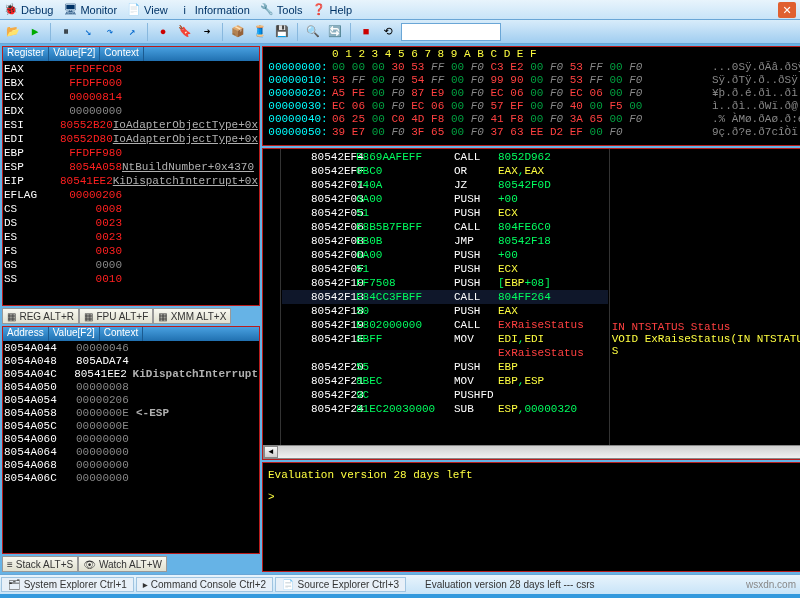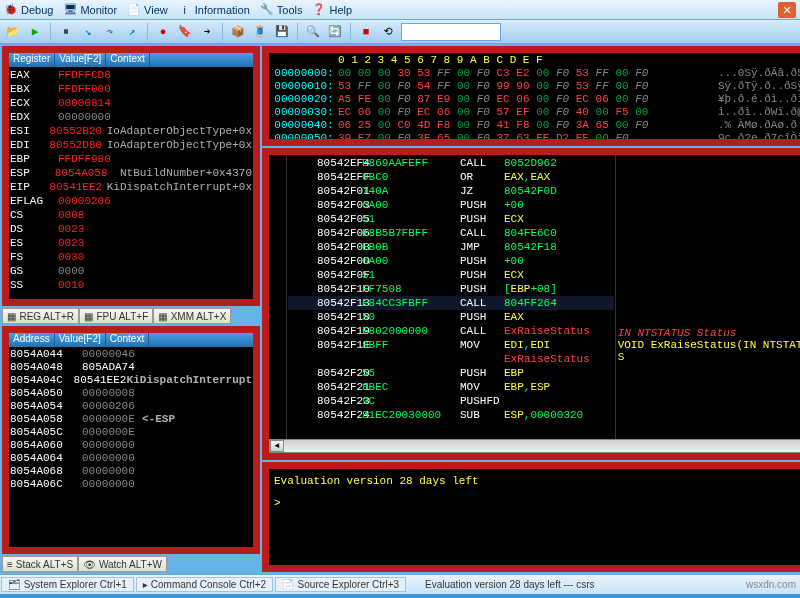--- a/index.html
+++ b/index.html
@@ -51,36 +51,36 @@
     background: #fff; border: 1px solid #6aa6d6;
   }
   .workspace {
     display: flex; height: 530px;
     background: #66b3e6;
     padding: 2px; gap: 2px;
   }
   .leftcol { width: 258px; display: flex; flex-direction: column; gap: 2px; }
   .rightcol { flex: 1; display: flex; flex-direction: column; gap: 2px; }
   .panel {
-    background: #000; border: 7px solid #b91c1c;
+    background: #000; border: 1px solid #b91c1c;
     display: flex; flex-direction: column;
   }
   .phdr {
     background: linear-gradient(#48a0e0, #2070b0);
     color: #fff; font-family: Tahoma, sans-serif;
     font-size: 10px; height: 14px; display: flex;
   }
   .phdr span { border-right: 1px solid #1a5a90; padding: 0 4px; }
   .pbody { flex: 1; overflow: hidden; padding: 1px; }
   .reg-row { display: flex; line-height: 14px; white-space: pre; }
   .rname { color: #fff; width: 48px; }
   .rval.red { color: #ff2020; }
   .rval.gray { color: #888; }
-  .rval { width: 70px; }
-  .rctx { color: #b0b0b0; }
+  .rval { width: 70px; text-align: right; }
+  .rctx { color: #b0b0b0; text-decoration: underline; }
   .tabbtn {
     background: linear-gradient(#f8f8f0, #e0e0d0);
     border: 1px solid #999; color: #333;
     font-family: Tahoma, sans-serif; font-size: 10px;
     padding: 1px 4px; display: inline-flex; align-items: center;
     cursor: pointer;
   }
   .tabbtn .ticn { margin-right: 3px; }
   .tab-row { display: flex; gap: 0; height: 16px; }
   .addr-row { display: flex; line-height: 13px; white-space: pre; }
@@ -98,21 +98,21 @@
   .br { color: #ff4040; }
   .disasm { line-height: 14px; flex: 1; overflow: hidden; }
   .drow { display: flex; white-space: pre; padding-left: 9px; }
   .drow.cur { background: #0f172a; }
   .daddr { color: #fff; width: 65px; padding-left: 20px; }
   .dbytes { color: #00ff60; width: 98px; }
   .dmnem { color: #fff; width: 44px; }
   .dop { color: #00ff60; }
   .dop .reg { color: #ffff40; }
   .sidebox { width: 210px; background: #000; border-left: 1px solid #333; padding: 2px; }
-  .sidebox .red { color: #ff4040; font-style: italic; }
+  .sidebox .red { color: #ff4040; }
   .sidebox .yel { color: #ffff40; }
   .eval { color: #ffff40; padding: 4px; line-height: 14px; }
   .prompt { color: #ffff40; }
   .statusbar {
     height: 20px; background: linear-gradient(#e8f4fc,#c8e4f8);
     display: flex; align-items: center; font-family: Tahoma,sans-serif;
     font-size: 10px; color: #333; border-top: 1px solid #6aa6d6;
   }
   .sb-item { border: 1px solid #a0c4e0; padding: 1px 6px; margin: 1px; background: #e8f0f8; cursor:pointer; display:flex; align-items:center; gap:3px;}
   .scrollbar-h { height: 14px; background: linear-gradient(#d0d0d0,#f0f0f0); border: 1px solid #888; display:flex; }

